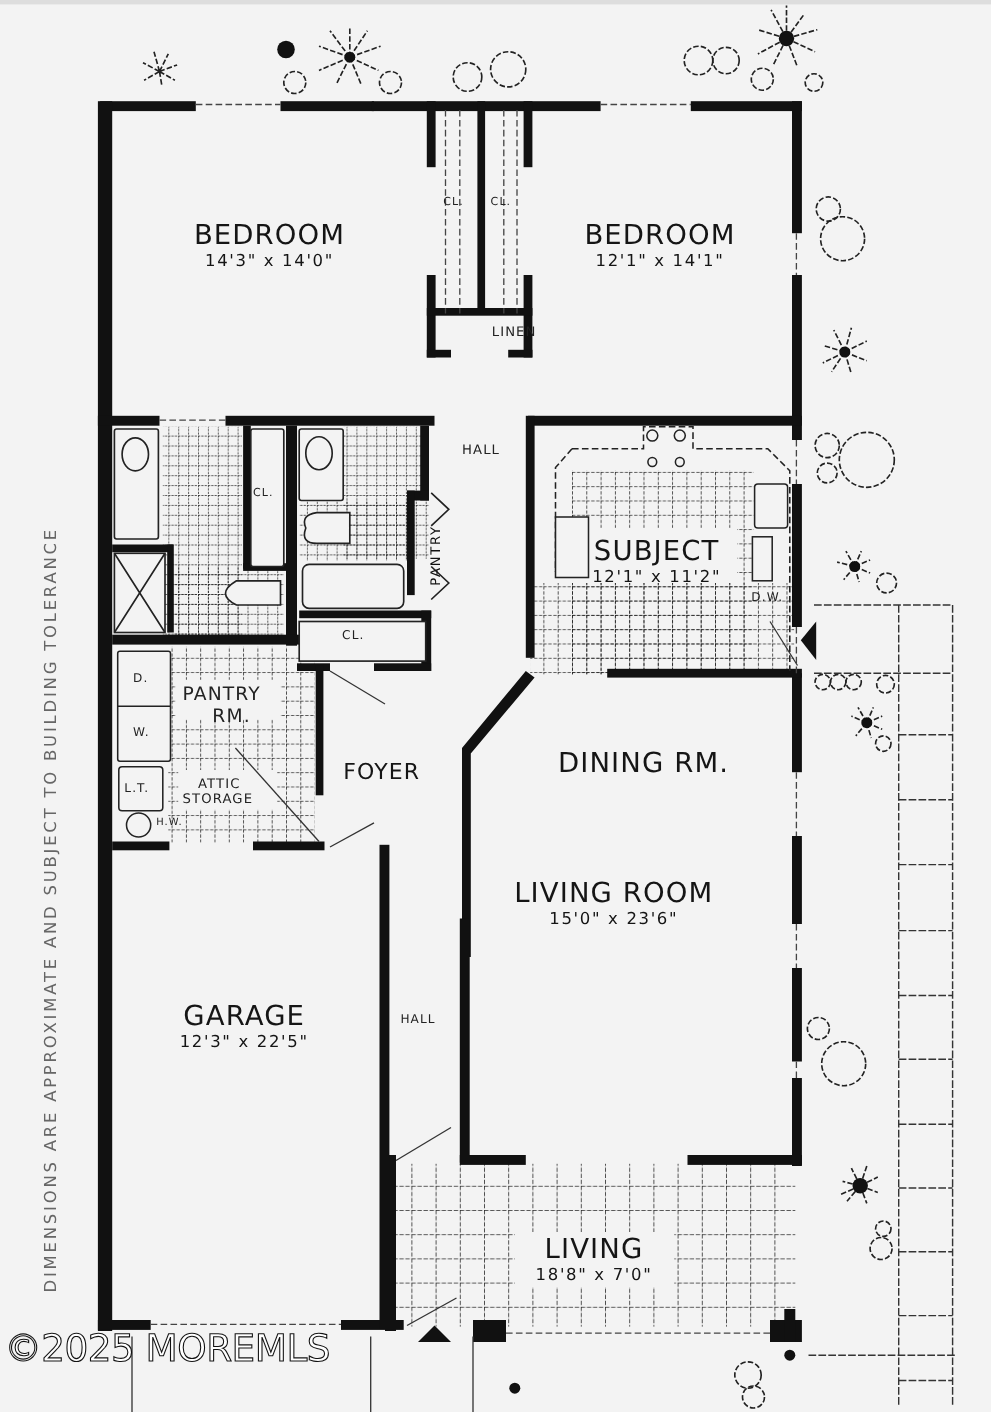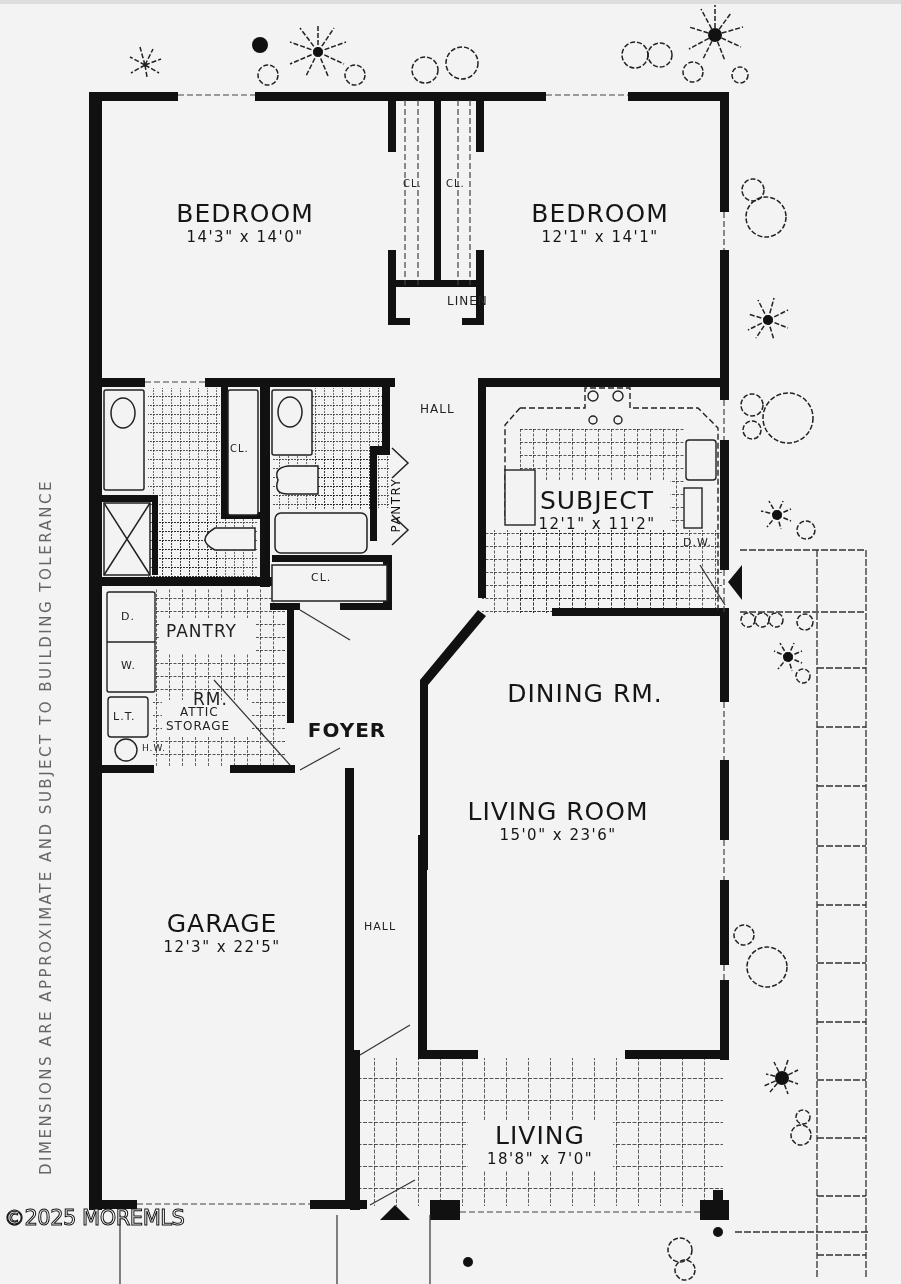--- a/index.html
+++ b/index.html
@@ -4,21 +4,21 @@
 <style>
   html,body{margin:0;padding:0;}
   body{width:901px;height:1284px;background:#f1f1f1;position:relative;overflow:hidden;font-family:"Liberation Sans",sans-serif;color:#111;}
   .paper{position:absolute;left:0;top:0;width:901px;height:1284px;background:#f3f3f3;}
   svg.plan{position:absolute;left:0;top:0;}
   .lbl{position:absolute;text-align:center;font-family:"DejaVu Sans",sans-serif;color:#151515;letter-spacing:1px;line-height:1.15;white-space:nowrap;transform:translateX(-50%);}
   .lbl .name{font-size:25px;display:block;}
   .lbl .dim{font-size:15px;display:block;letter-spacing:1.5px;}
   .sm{position:absolute;font-family:"DejaVu Sans",sans-serif;font-size:12px;color:#222;letter-spacing:1px;white-space:nowrap;}
   .vert{position:absolute;left:37px;top:1175px;transform-origin:0 0;transform:rotate(-90deg);font-family:"DejaVu Sans",sans-serif;font-size:15px;letter-spacing:2.5px;color:#666;white-space:nowrap;}
-  .wm{position:absolute;left:4px;top:1206px;font-family:"DejaVu Sans",sans-serif;font-size:21px;color:#fff;-webkit-text-stroke:1px #111;letter-spacing:-0.5px;white-space:nowrap;}
+  .wm{position:absolute;left:4px;top:1206px;font-family:"DejaVu Sans",sans-serif;font-size:34px;color:#fff;-webkit-text-stroke:1px #111;letter-spacing:-0.5px;white-space:nowrap;}
   .pantry{position:absolute;left:396px;top:505px;transform:translate(-50%,-50%) rotate(-90deg);font-family:"DejaVu Sans",sans-serif;font-size:12px;letter-spacing:1.5px;}
 </style>
 </head>
 <body>
 
 <div class="paper"></div>
 
 <svg class="plan" width="901" height="1284" viewBox="0 0 901 1284">
   <defs>
     <pattern id="tile" width="13" height="13" patternUnits="userSpaceOnUse">
@@ -261,37 +261,37 @@
   <span class="dim">15'0" x 23'6"</span>
 </div>
 <div class="lbl" style="left:222px;top:910px;">
   <span class="name">GARAGE</span>
   <span class="dim">12'3" x 22'5"</span>
 </div>
 <div class="lbl" style="left:540px;top:1122px;">
   <span class="name">LIVING</span>
   <span class="dim">18'8" x 7'0"</span>
 </div>
-<div class="lbl" style="left:347px;top:719px;font-weight:bold;">
+<div class="lbl" style="left:347px;top:690px;">
   <span class="name" style="font-size:20px;">FOYER</span>
 </div>
 
 <span class="sm" style="left:403px;top:178px;font-size:10px;">CL.</span>
 <span class="sm" style="left:446px;top:178px;font-size:10px;">CL.</span>
 <span class="sm" style="left:404px;top:294px;margin-left:43px;">LINEN</span>
 <span class="sm" style="left:420px;top:402px;">HALL</span>
 <span class="sm" style="left:230px;top:443px;font-size:10px;">CL.</span>
 <span class="sm" style="left:311px;top:571px;font-size:11px;">CL.</span>
 <span class="pantry">PANTRY</span>
 <span class="sm" style="left:683px;top:536px;font-size:11px;">D.W.</span>
 <span class="sm" style="left:121px;top:610px;font-size:11px;">D.</span>
 <span class="sm" style="left:121px;top:659px;font-size:11px;">W.</span>
 <span class="sm" style="left:113px;top:710px;font-size:11px;">L.T.</span>
 <span class="sm" style="left:115px;top:743px;font-size:9px;margin-left:27px;">H.W.</span>
 <span class="sm" style="left:166px;top:621px;font-size:17px;">PANTRY</span>
-<span class="sm" style="left:193px;top:641px;font-size:17px;margin-top:48px;">RM.</span>
+<span class="sm" style="left:193px;top:641px;font-size:17px;">RM.</span>
 <span class="sm" style="left:180px;top:705px;">ATTIC</span>
 <span class="sm" style="left:166px;top:719px;text-align:right;">STORAGE</span>
 <span class="sm" style="left:364px;top:920px;font-size:11px;">HALL</span>
 
 <div class="vert">DIMENSIONS ARE APPROXIMATE AND SUBJECT TO BUILDING TOLERANCE</div>
 
 <div class="wm">©2025 MOREMLS</div>
 
 </body></html>

